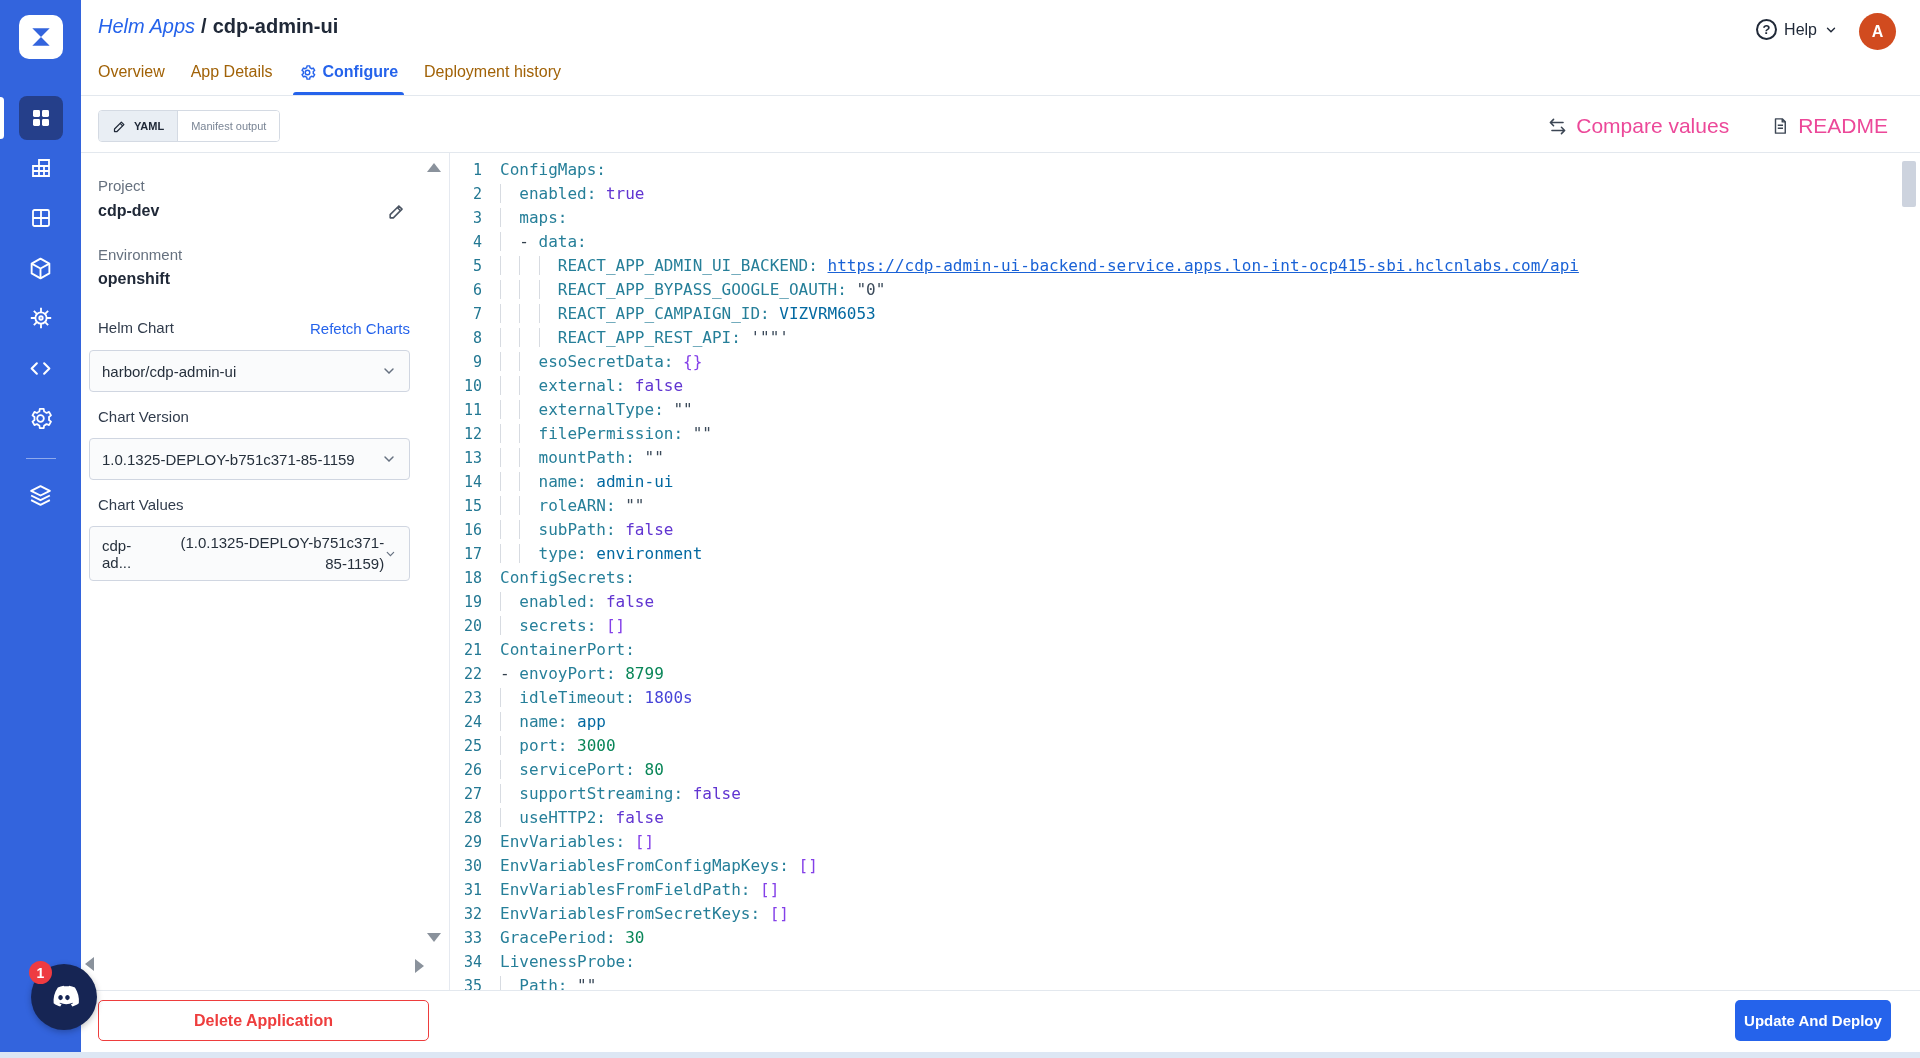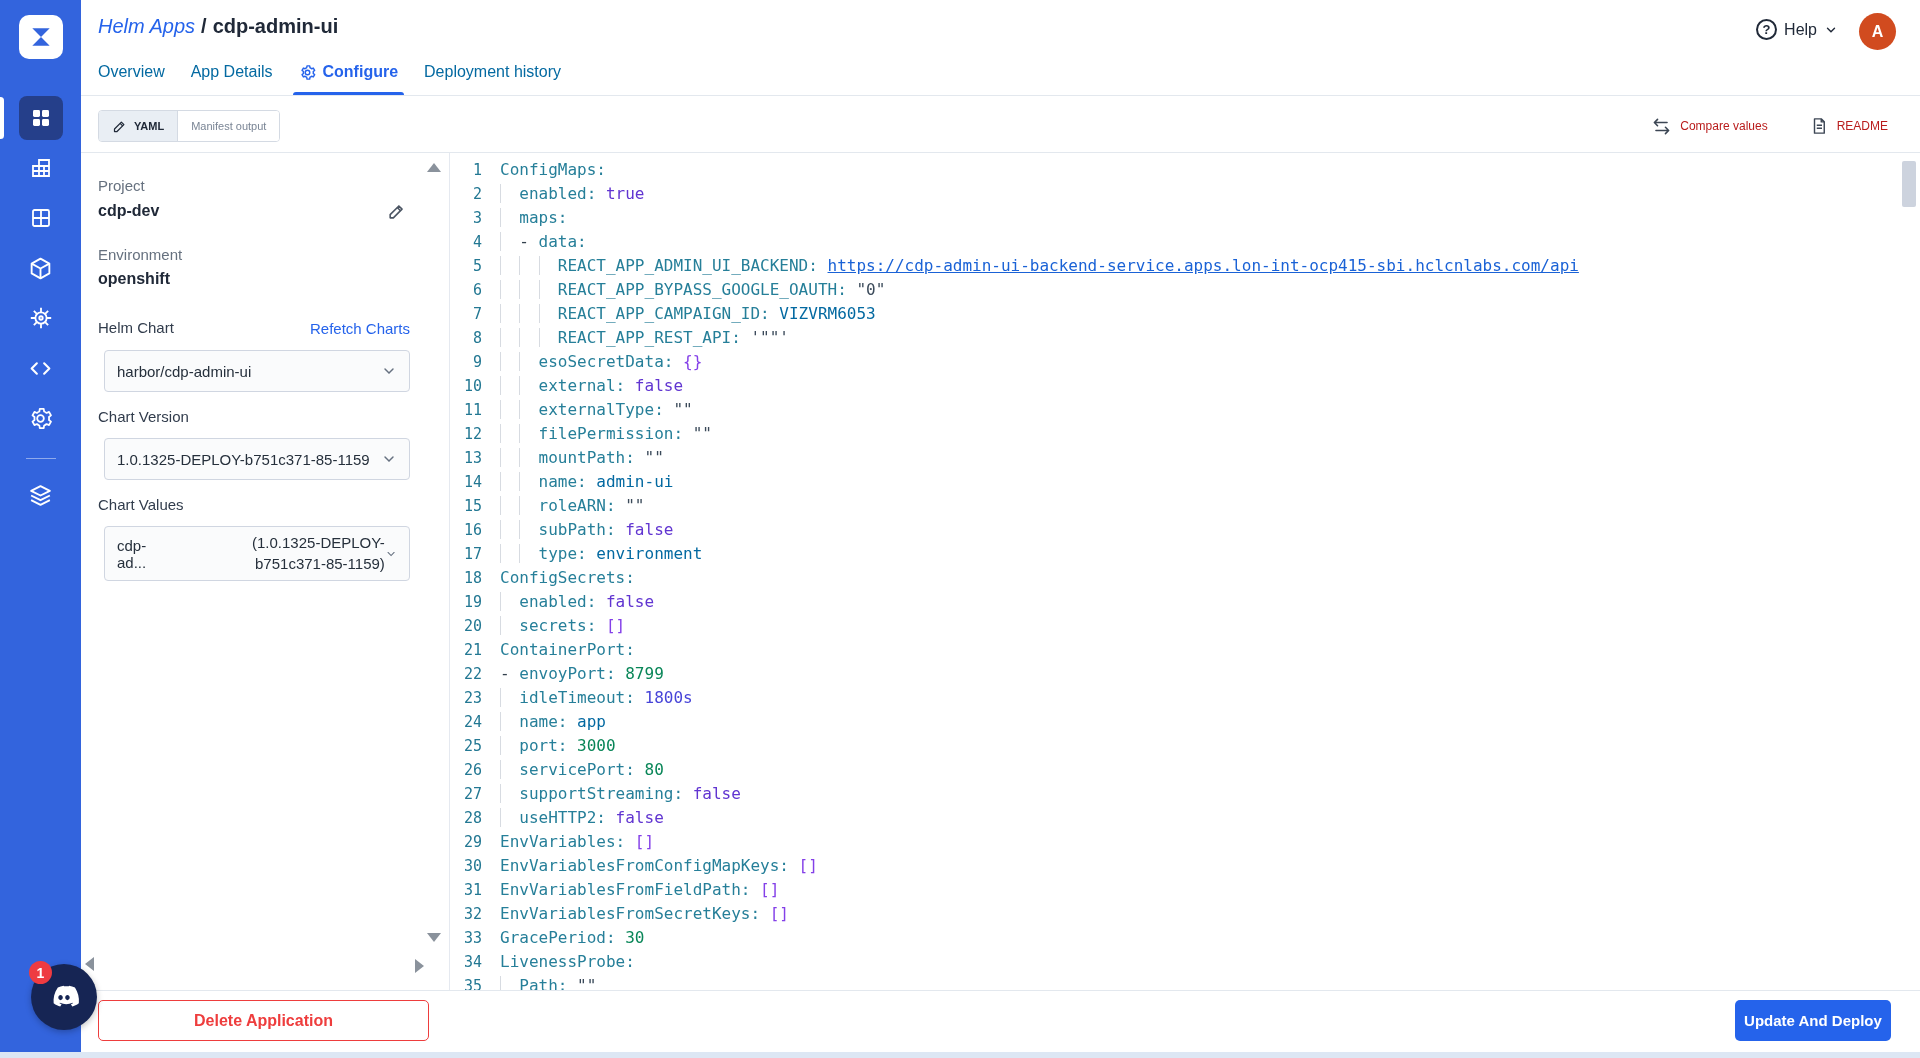--- a/index.html
+++ b/index.html
@@ -16,43 +16,43 @@
   .rail-divider { width:30px; height:1px; background:rgba(255,255,255,.45); margin:12px 0 14px; }
   .rail svg { display:block; }
 
   
   .header { position:absolute; left:81px; top:0; right:0; height:96px; background:#fff; border-bottom:1px solid #e3e8ee; z-index:4; }
   .breadcrumb { position:absolute; left:17px; top:15px; font-size:20px; color:#202938; }
   .breadcrumb .parent { color:#2563eb; cursor:pointer;font-style:italic; }
   .breadcrumb .sep { margin:0 6px; font-weight:700; }
   .breadcrumb .current { font-weight:700; }
   .tabs { position:absolute; left:11px; bottom:0; display:flex; gap:14px; }
-  .tab { padding:0 6px 14px; font-size:16px; color:#0369a1; position:relative; cursor:pointer; display:flex; align-items:center; gap:7px; }
+  .tab { padding:0 6px 14px; font-size:16px; color:#a16207; position:relative; cursor:pointer; display:flex; align-items:center; gap:7px; }
   .tab.active { color:#2563eb; font-weight:700; }
   .tab.active::after { content:""; position:absolute; left:0; right:0; bottom:0; height:3px; background:#2563eb; border-radius:3px 3px 0 0; }
   .help-group { position:absolute; right:82px; top:19px; display:flex; align-items:center; gap:7px; font-size:16px; color:#202938; cursor:pointer; }
   .q-circle { width:21px; height:21px; border:2px solid #202938; border-radius:50%; display:flex; align-items:center; justify-content:center; font-size:13px; font-weight:700; }
   .avatar { position:absolute; right:24px; top:13px; width:37px; height:37px; border-radius:50%; background:#d14b1f; color:#fff; font-size:16px; font-weight:700; display:flex; align-items:center; justify-content:center; cursor:pointer; }
 
   
   .toolbar { position:absolute; left:81px; top:96px; right:0; height:57px; background:#fff; border-bottom:1px solid #e3e8ee; z-index:3; }
   .seg-control { position:absolute; left:17px; top:14px; height:32px; display:flex; border:1px solid #d4dae3; border-radius:4px; overflow:hidden; }
   .seg { display:flex; align-items:center; gap:7px; padding:12px 13px; font-size:11px; cursor:pointer; }
   .seg.selected { background:#e9eef4; color:#202938; font-weight:700; border-right:1px solid #d4dae3; }
   .seg.plain { background:#fff; color:#7a8595; }
   .tb-actions { position:absolute; right:32px; top:14px; height:32px; display:flex; align-items:center; gap:42px; }
-  .tb-action { display:flex; align-items:center; gap:9px; font-size:12px; color:#b91c1c; cursor:pointer;justify-content:flex-end; }
+  .tb-action { display:flex; align-items:center; gap:9px; font-size:21px; color:#ec4899; cursor:pointer;justify-content:flex-end; }
 
   
   .panel { position:absolute; left:81px; top:153px; width:369px; bottom:68px; background:#fff; border-right:1px solid #e5e9f0; z-index:2; }
   .p-label { position:absolute; left:17px; font-size:15px; color:#66717f; }
   .p-label.dark { color:#313c4c; }
   .p-value { position:absolute; left:17px; font-size:16px; font-weight:700; color:#202938; }
   .p-link { position:absolute; right:39px; font-size:15px; color:#2563eb; cursor:pointer; }
-  .p-select { position:absolute; left:23px; right:39px; border:1px solid #d0d6e1; border-radius:4px; background:#fafbfc; display:flex; align-items:center; padding:0 12px; font-size:15px; color:#26303c; cursor:pointer; }
+  .p-select { position:absolute; left:8px; right:39px; border:1px solid #d0d6e1; border-radius:4px; background:#fafbfc; display:flex; align-items:center; padding:0 12px; font-size:15px; color:#26303c; cursor:pointer; }
   .p-select .chev { margin-left:auto; }
   .edit-pencil { position:absolute; left:306px; top:49px; cursor:pointer; }
   .arrow { position:absolute; width:0; height:0; }
   .arrow.up    { border-left:7px solid transparent; border-right:7px solid transparent; border-bottom:9px solid #8a929c; }
   .arrow.down  { border-left:7px solid transparent; border-right:7px solid transparent; border-top:9px solid #8a929c; }
   .arrow.left  { border-top:7px solid transparent; border-bottom:7px solid transparent; border-right:9px solid #8a929c; }
   .arrow.right { border-top:7px solid transparent; border-bottom:7px solid transparent; border-left:9px solid #8a929c; }
 
   
   .editor { position:absolute; left:450px; top:153px; right:0; bottom:68px; background:#fff; overflow:hidden; }

